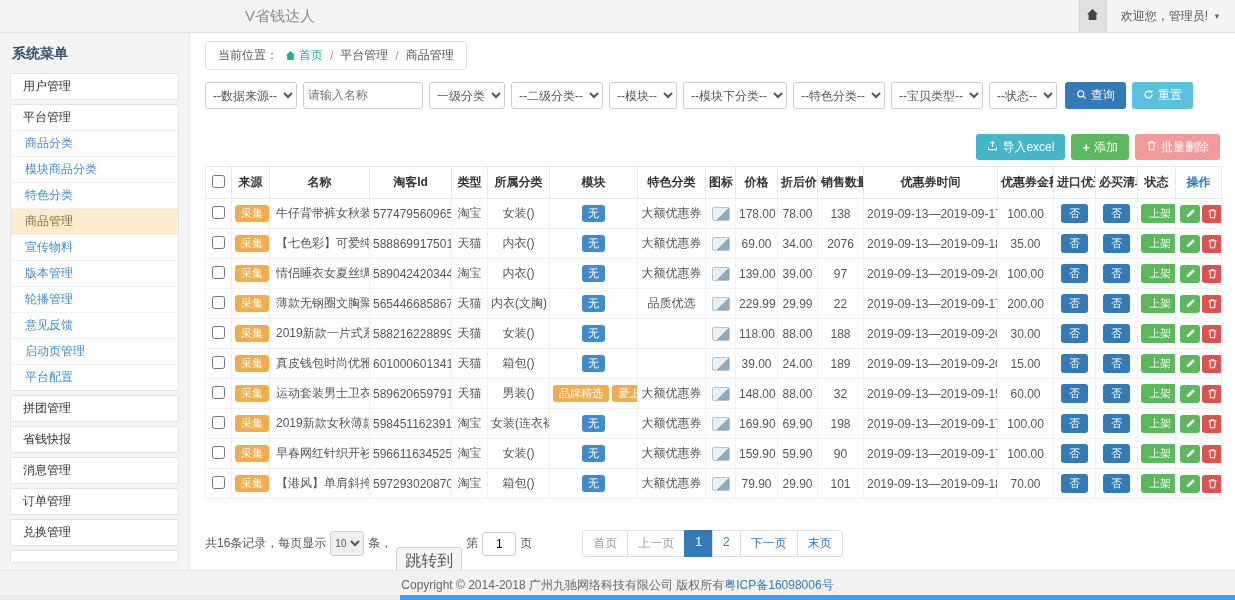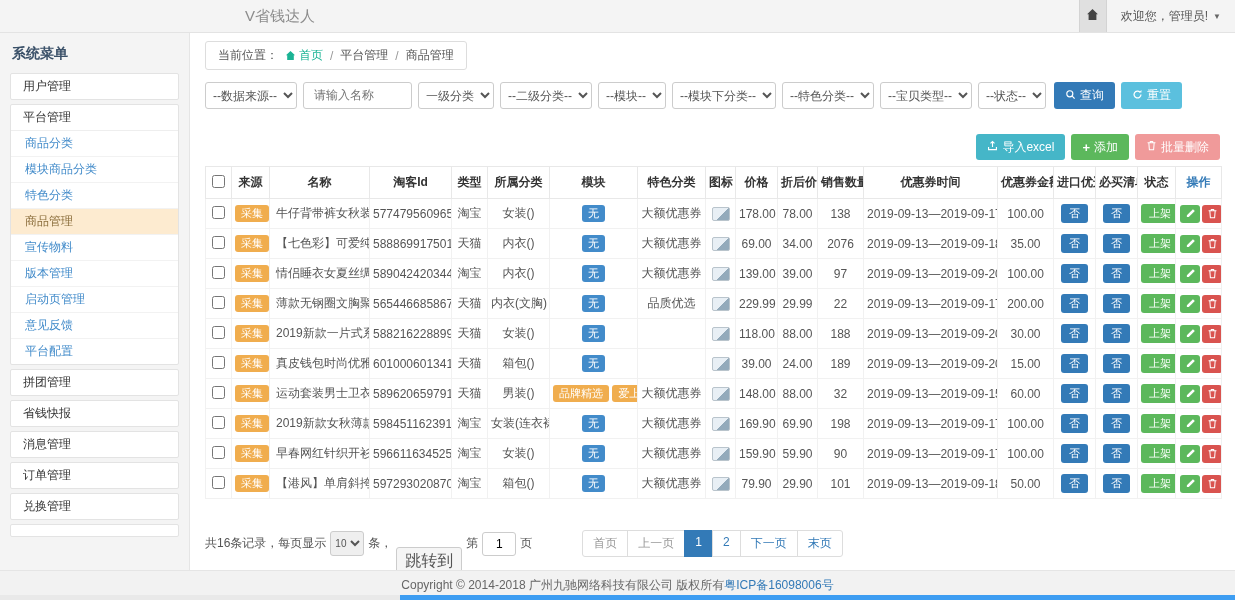--- a/index.html
+++ b/index.html
@@ -33,21 +33,21 @@
                 padding:5px 12px; margin-bottom:12px; gap:7px; }
   .crumb-home { color:var(--breadcrumb_home); display:inline-flex; align-items:center; gap:3px; cursor:pointer; }
   .crumb { color:#555; cursor:pointer; }
   .crumb-sep { color:#999; }
 
   
   .filter-row { display:flex; align-items:center; }
   .filter-controls { display:flex; align-items:center; gap:6px; }
   .filter-select { height:27px; border:1px solid #ccc; border-radius:3px; background:#fff; color:#555; font-size:12px;
                    font-family:inherit; padding:0 3px; }
-  .filter-input { height:27px; width:109px; border:1px solid #ccc; border-radius:3px; padding:0 10px; font-size:12px;
+  .filter-input { height:27px; width:120px; border:1px solid #ccc; border-radius:3px; padding:0 4px; font-size:12px;
                   font-family:Liberation Mono, monospace; color:#555; }
   .btn { height:27px; border:none; border-radius:3px; color:#fff; padding:0 11px; font-size:12px; font-family:inherit;
          display:inline-flex; align-items:center; gap:4px; cursor:pointer; white-space:nowrap; }
   .btn-search { background:var(--primary); margin-left:8px; }
   .btn-reset  { background:var(--info); margin-left:6px;justify-content:space-between; }
 
   
   .actions-row { display:flex; justify-content:flex-end; gap:6px; margin:25px 0 6px 0; }
   .btn-import { background:var(--teal); height:26px; }
   .btn-add    { background:var(--success); height:26px; }
@@ -126,22 +126,23 @@
         </div>
         <div class="menu-group">
           <div class="menu-group-header">平台管理</div>
           <div class="submenu">
             <div class="submenu-item">商品分类</div>
             <div class="submenu-item">模块商品分类</div>
             <div class="submenu-item">特色分类</div>
             <div class="submenu-item active">商品管理</div>
             <div class="submenu-item">宣传物料</div>
             <div class="submenu-item">版本管理</div>
+            <div class="submenu-item">轮播管理</div>
+            <div class="submenu-item">意见反馈</div>
             <div class="submenu-item">启动页管理</div>
-            <div class="submenu-item">意见反馈</div>
             <div class="submenu-item">平台配置</div>
           </div>
         </div>
         <div class="menu-group">
           <div class="menu-group-header">拼团管理</div>
         </div>
         <div class="menu-group">
           <div class="menu-group-header">省钱快报</div>
         </div>
         <div class="menu-group">
@@ -533,21 +534,21 @@
             <td>597293020870</td>
             <td>淘宝</td>
             <td>箱包()</td>
             <td><span class="tag tag-blue">无</span> </td>
             <td>大额优惠券</td>
             <td><span class="img-ph"></span></td>
             <td>79.90</td>
             <td>29.90</td>
             <td>101</td>
             <td>2019-09-13—2019-09-18</td>
-            <td>50.00</td>
+            <td>70.00</td>
             <td><button class="pill pill-no">否</button></td>
             <td><button class="pill pill-no">否</button></td>
             <td><button class="pill pill-up">上架</button></td>
             <td><button class="op-btn op-edit">
                 <svg width="11" height="11" viewBox="0 0 14 14">
                   <path d="M10.1 1.5l2.4 2.4-7.7 7.7H2.4V9.2z" fill="#fff"></path>
                 </svg>
               </button><button class="op-btn op-del">
                 <svg width="11" height="11" viewBox="0 0 14 14">
                   <path d="M2 3.5h10M5.5 3.5V2h3v1.5M3.6 3.5l.7 9h5.4l.7-9" fill="none" stroke="#fff" stroke-width="1.3"></path>

